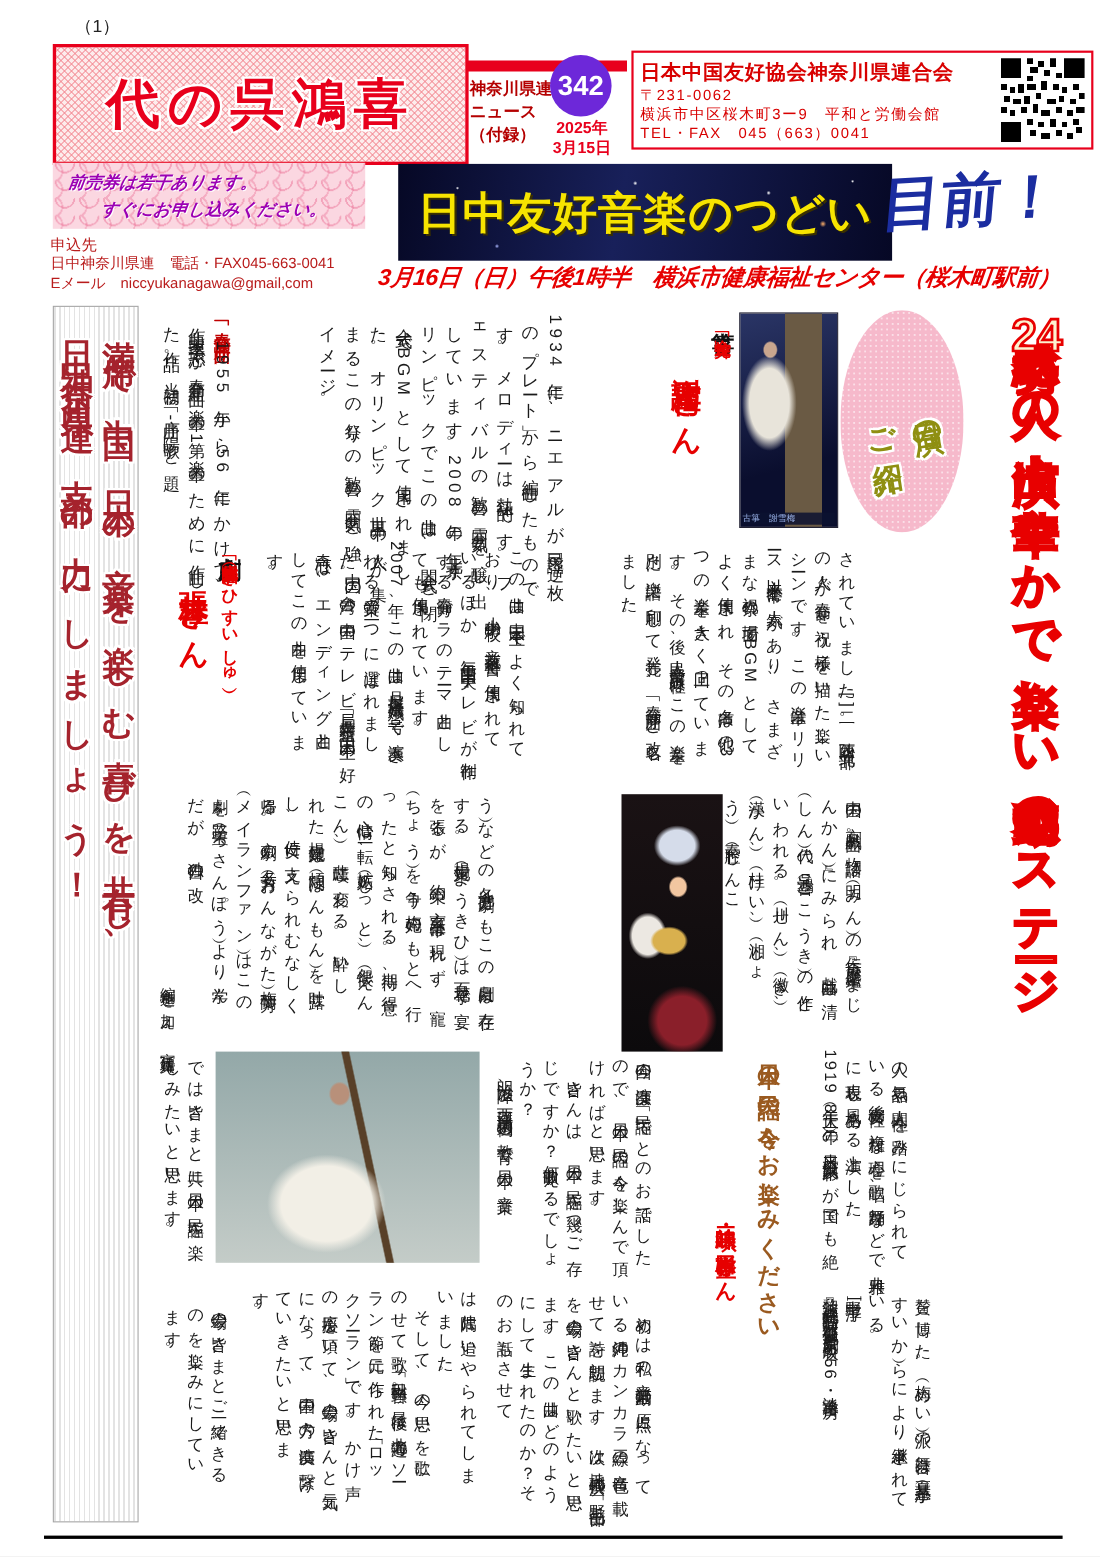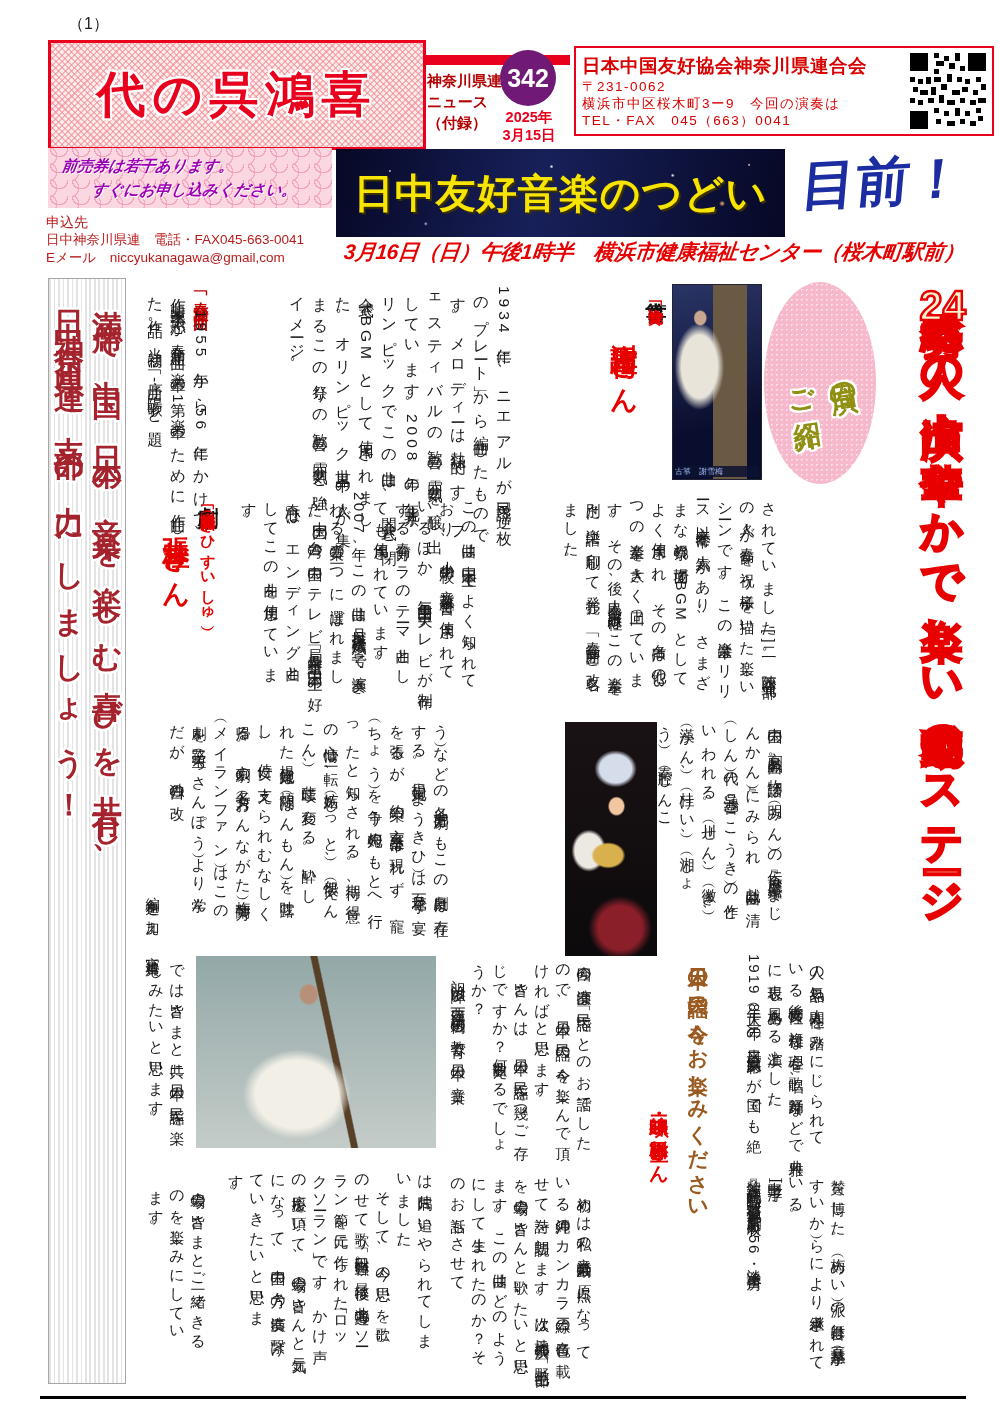--- a/index.html
+++ b/index.html
@@ -15,42 +15,42 @@
   
   .masthead-box{left:48px;top:40px;width:372px;height:104px;border:3px solid #e8001c;
       background-color:#fdecec;
       background-image:repeating-linear-gradient(45deg,rgba(242,130,140,.55) 0 1.5px,transparent 1.5px 4.5px),
                        repeating-linear-gradient(-45deg,rgba(242,130,140,.55) 0 1.5px,transparent 1.5px 4.5px);
       display:flex;align-items:center;justify-content:center;}
   .masthead-title{font-size:49px;font-weight:800;color:#e8001c;letter-spacing:7px;white-space:nowrap;
       text-shadow:-2px -2px 0 #fff,2px -2px 0 #fff,-2px 2px 0 #fff,2px 2px 0 #fff,0 -2px 0 #fff,0 2px 0 #fff,-2px 0 0 #fff,2px 0 0 #fff;}
   .head-bar{left:424px;top:55px;width:146px;height:10px;background:#e8001c;}
   .edition{left:427px;top:70px;font-size:15px;font-weight:700;color:#b40000;line-height:21px;}
-  .issue-circle{left:500px;top:50px;width:56px;height:56px;border-radius:50%;background:#701a75;
+  .issue-circle{left:500px;top:50px;width:56px;height:56px;border-radius:50%;background:#6d28d9;
       color:#fff;font-size:25px;font-weight:800;display:flex;align-items:center;justify-content:center;}
   .issue-date{left:494px;top:108px;width:70px;font-size:14.5px;font-weight:800;color:#e8001c;text-align:center;line-height:18px;}
   .pub-box{left:574px;top:46px;width:420px;height:90px;border:2.5px solid #e8001c;display:flex;align-items:center;box-sizing:border-box;}
   .pub-text{padding:2px 6px;color:#d80000;flex:1;}
   .pub-name{font-size:18.5px;font-weight:800;letter-spacing:.5px;white-space:nowrap;}
   .pub-line{font-size:13.5px;font-weight:400;letter-spacing:1.5px;line-height:17px;white-space:nowrap;}
   .qr{width:76px;height:76px;margin-right:6px;flex:0 0 auto;}
   .pageno{left:68px;top:14px;font-size:16px;color:#222;}
   
   .ticket-box{left:48px;top:148px;width:284px;height:60px;
       background-color:#fbd7e1;
       background-image:radial-gradient(circle at 11px 0px,transparent 8px,rgba(236,120,155,.55) 8px 9.5px,transparent 9.5px),
                        radial-gradient(circle at 0px 8px,transparent 8px,rgba(236,120,155,.45) 8px 9.5px,transparent 9.5px);
       background-size:22px 16px;}
   .ticket-line{font-size:15.5px;font-weight:800;font-style:italic;color:#9b00b4;transform:skewX(-8deg);
       text-shadow:1px 1px 0 #fff;white-space:nowrap;}
   .t1{left:62px;top:156px;} .t2{left:92px;top:180px;}
   .apply{left:46px;top:213px;width:296px;font-size:13.5px;line-height:18px;color:#b91c1c;}
   .apply .a-head{font-size:14px;}
   
-  .banner{left:336px;top:149px;width:449px;height:88px;
+  .banner{left:362px;top:149px;width:449px;height:88px;
       background:radial-gradient(1.5px 1.5px at 12% 25%,#fff,transparent),
                  radial-gradient(1.5px 1.5px at 30% 70%,#fff,transparent),
                  radial-gradient(2px 2px at 48% 20%,#fff,transparent),
                  radial-gradient(1.5px 1.5px at 62% 60%,#cdd6ff,transparent),
                  radial-gradient(2px 2px at 75% 30%,#fff,transparent),
                  radial-gradient(3px 3px at 86% 62%,#ffb06a,transparent),
                  radial-gradient(1.5px 1.5px at 92% 18%,#fff,transparent),
                  radial-gradient(2px 2px at 20% 85%,#aab6ff,transparent),
                  linear-gradient(100deg,#060825,#18205a 45%,#060825);
       display:flex;align-items:center;justify-content:center;}
@@ -123,21 +123,21 @@
 ニュース
 （付録）</div>
   <div class="abs issue-circle">342</div>
   <div class="abs issue-date multiline">2025年
 3月15日</div>
 
   <div class="abs pub-box">
     <div class="pub-text">
       <div class="pub-name">日本中国友好協会神奈川県連合会</div>
       <div class="pub-line">〒231-0062</div>
-      <div class="pub-line">横浜市中区桜木町3ー9　今回の演奏は</div>
+      <div class="pub-line">横浜市中区桜木町3ー9　平和と労働会館</div>
       <div class="pub-line">TEL・FAX　045（663）0041</div>
     </div>
     <svg class="qr" viewBox="0 0 29 29" shape-rendering="crispEdges">
       <rect width="29" height="29" fill="#fff"></rect>
       <path fill="#000" d="M0 0h7v7h-7z M2 2h3v3h-3z M22 0h7v7h-7z M24 2h3v3h-3z M0 22h7v7h-7z M2 24h3v3h-3z"></path>
       <path fill="#000" d="M9 0h2v2h-2z M13 1h2v2h-2z M17 0h2v3h-2z M10 3h3v2h-3z M15 4h2v2h-2z M9 6h2v2h-2z M19 5h2v2h-2z M0 9h2v2h-2z M3 10h2v2h-2z M6 9h2v3h-2z M9 9h3v2h-3z M14 8h2v3h-2z M18 9h2v2h-2z M21 10h2v2h-2z M25 9h2v2h-2z M27 12h2v2h-2z M1 13h2v2h-2z M4 14h3v2h-3z M8 13h2v3h-2z M12 12h2v2h-2z M16 14h3v2h-3z M20 13h2v2h-2z M24 14h2v2h-2z M0 17h2v2h-2z M3 18h2v2h-2z M7 17h2v2h-2z M11 16h2v3h-2z M14 18h3v2h-3z M19 17h2v2h-2z M23 18h2v2h-2z M26 17h3v2h-3z M9 21h2v2h-2z M13 22h2v2h-2z M17 21h2v3h-2z M21 22h2v2h-2z M25 21h2v2h-2z M10 25h2v2h-2z M14 26h3v2h-3z M19 25h2v2h-2z M23 26h2v2h-2z M26 24h2v2h-2z"></path>
     </svg>
   </div>
 
   <div class="abs ticket-box"></div>

